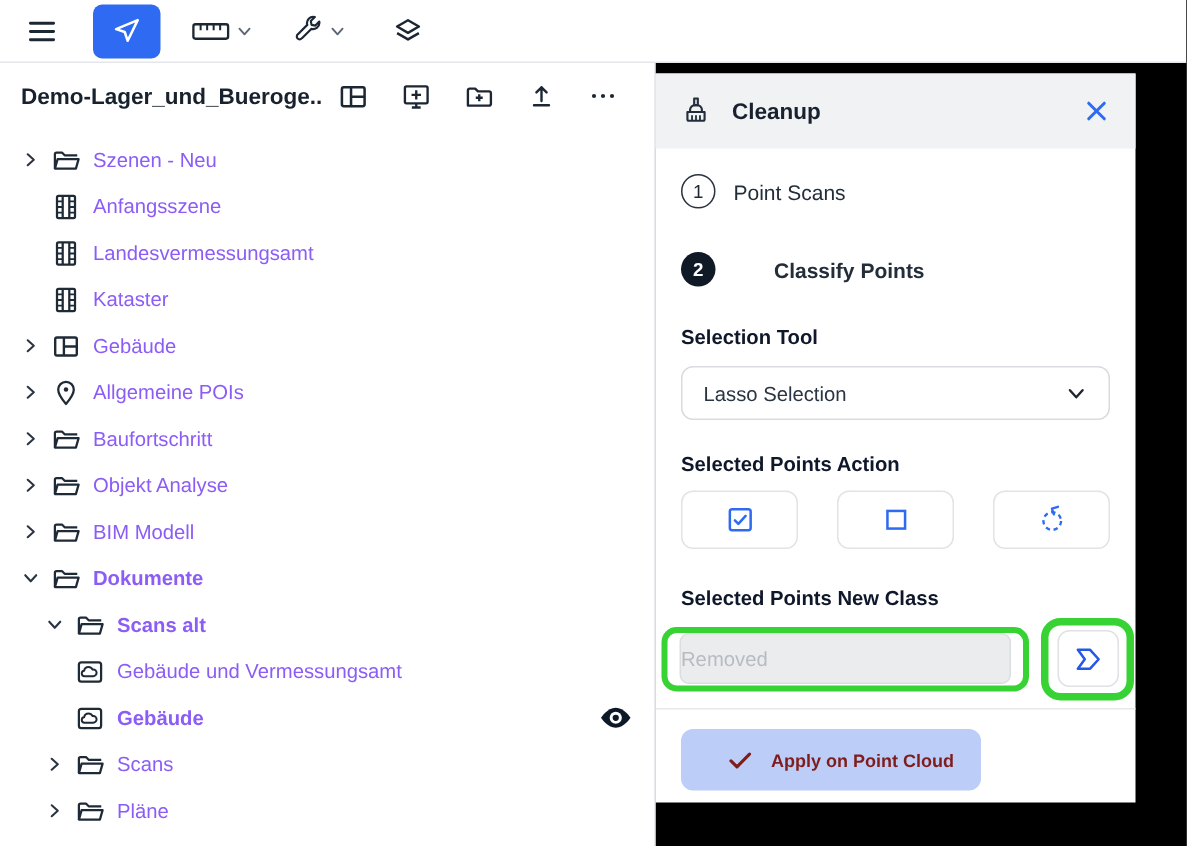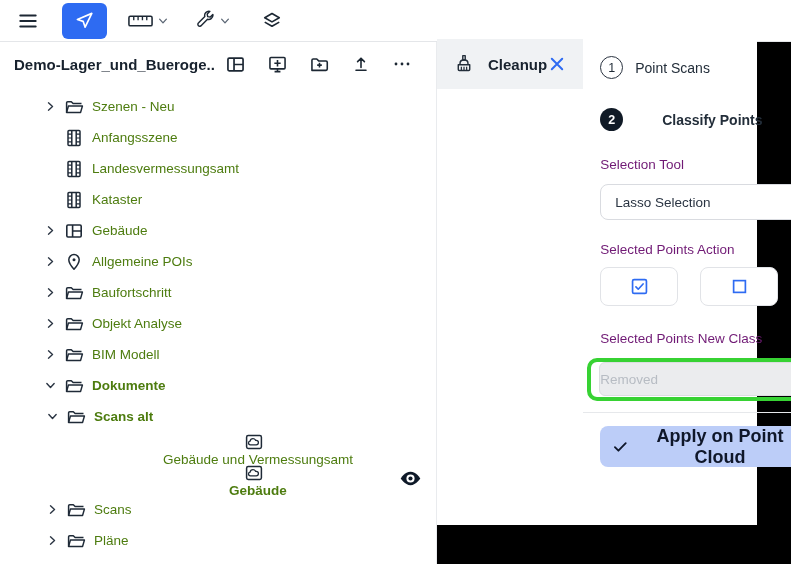--- a/index.html
+++ b/index.html
@@ -33,33 +33,33 @@
   }
   .title-row { height:44px; display:flex; align-items:center; padding:0 24px 0 14px; }
   .proj-title {
     font-size:15px; font-weight:bold; color:#18222e; white-space:nowrap;
     overflow:hidden; flex:0 1 auto; margin-right:10px;
   }
   .title-actions { display:flex; align-items:center; gap:21px; margin-left:auto; color:#1c2733; }
   .title-actions .act { cursor:pointer; display:flex; }
 
   .tree { padding-top:5px; }
-  .trow { position:relative; height:31px; display:flex; align-items:center; font-size:13.5px; color:#4d7c0f; cursor:pointer;margin-left:30px; }
+  .trow { position:relative; height:31px; display:flex; align-items:center; font-size:13.5px; color:#8b5cf6; cursor:pointer; }
   .trow.lvl0 { padding-left:14px; }
-  .trow.lvl1 { padding-left:16px; }
-  .trow.lvl2 { padding-left:50px;flex-direction:column; }
+  .trow.lvl1 { padding-left:30px; }
+  .trow.lvl2 { padding-left:50px; }
   .trow .chevslot { width:20px; display:flex; align-items:center; color:#2a3442; }
   .trow .ticon { width:20px; height:20px; margin-right:8px; color:#1f2a37; flex:none; }
   .trow.bold { font-weight:bold; }
   .eye { position:absolute; right:13px; top:5px; width:25px; height:21px; color:#0e1928; cursor:pointer; }
 
   
   .right-panel {
-    position:absolute; left:437px; top:39px; width:320px; height:486px;
-    background:#fff; display:flex; flex-direction:row;
+    position:absolute; left:437px; top:49px; width:320px; height:486px;
+    background:#fff; display:flex; flex-direction:column;
   }
   .panel-header {
     height:50px; flex:none; background:#f0f2f4; display:flex; align-items:center; padding:0 16px;
   }
   .panel-header .picon { width:22px; height:22px; color:#232e3a; margin-right:13px; }
   .panel-title { font-size:15px; font-weight:bold; color:#18222e; }
   .close-x { margin-left:auto; width:20px; height:20px; color:#2e6bf2; cursor:pointer; }
 
   .panel-body { padding:0 17px; flex:1; }
   .step { display:flex; align-items:center; gap:12px; }
@@ -67,21 +67,21 @@
   .step2 { margin-top:29px; }
   .step-circle {
     width:23px; height:23px; border-radius:50%; flex:none;
     display:flex; align-items:center; justify-content:center; font-size:12.5px;
   }
   .step-circle.outline { border:1.5px solid #2a3340; color:#1e2935; }
   .step-circle.filled { background:#101a26; color:#fff; font-weight:bold; }
   .step-label { font-size:14px; color:#232e3a; }
   .step2 .step-label { font-weight:bold;margin-left:27px; }
 
-  .fld-label { margin-top:26px; font-size:13.5px; font-weight:normal; color:#701a75; }
+  .fld-label { margin-top:26px; font-size:13.5px; font-weight:bold; color:#0f172a; }
   .select-box {
     margin-top:12px; height:36px; border:1px solid #d9dbe0; border-radius:8px;
     display:flex; align-items:center; padding:0 14px; cursor:pointer; background:#fff;
   }
   .select-box .sel-val { font-size:13.5px; color:#2a3442; }
   .select-box .chev { margin-left:auto; color:#1c2733; }
 
   .fld-label.actions { margin-top:22px; }
   .action-row { margin-top:10px; display:flex; justify-content:space-between; }
   .action-btn {
@@ -105,22 +105,22 @@
     display:flex; align-items:center; justify-content:center; flex:none;
   }
   .lasso-btn {
     width:41px; height:38px; background:#fff; border:1px solid #dfe1e5; border-radius:8px;
     display:flex; align-items:center; justify-content:center; color:#2458e5; cursor:pointer;
   }
 
   .divider { margin:4px -17px 0 -17px; border-top:1px solid #e6e8eb; }
   .apply-btn {
     margin-top:13px; width:200px; height:41px; border:none; border-radius:8px;
-    background:#bccdf8; color:#0f172a; font-family:"Liberation Sans", sans-serif;
-    font-size:18px; font-weight:bold; display:flex; align-items:center; justify-content:center; gap:11px;
+    background:#bccdf8; color:#7f1d1d; font-family:"Liberation Sans", sans-serif;
+    font-size:12px; font-weight:bold; display:flex; align-items:center; justify-content:center; gap:11px;
     cursor:default;
     padding-left:12px;
   }
 </style>
 </head>
 <body>
 
 <svg width="0" height="0" style="position:absolute">
   <defs>
     <symbol id="i-menu" viewBox="0 0 20 20">

